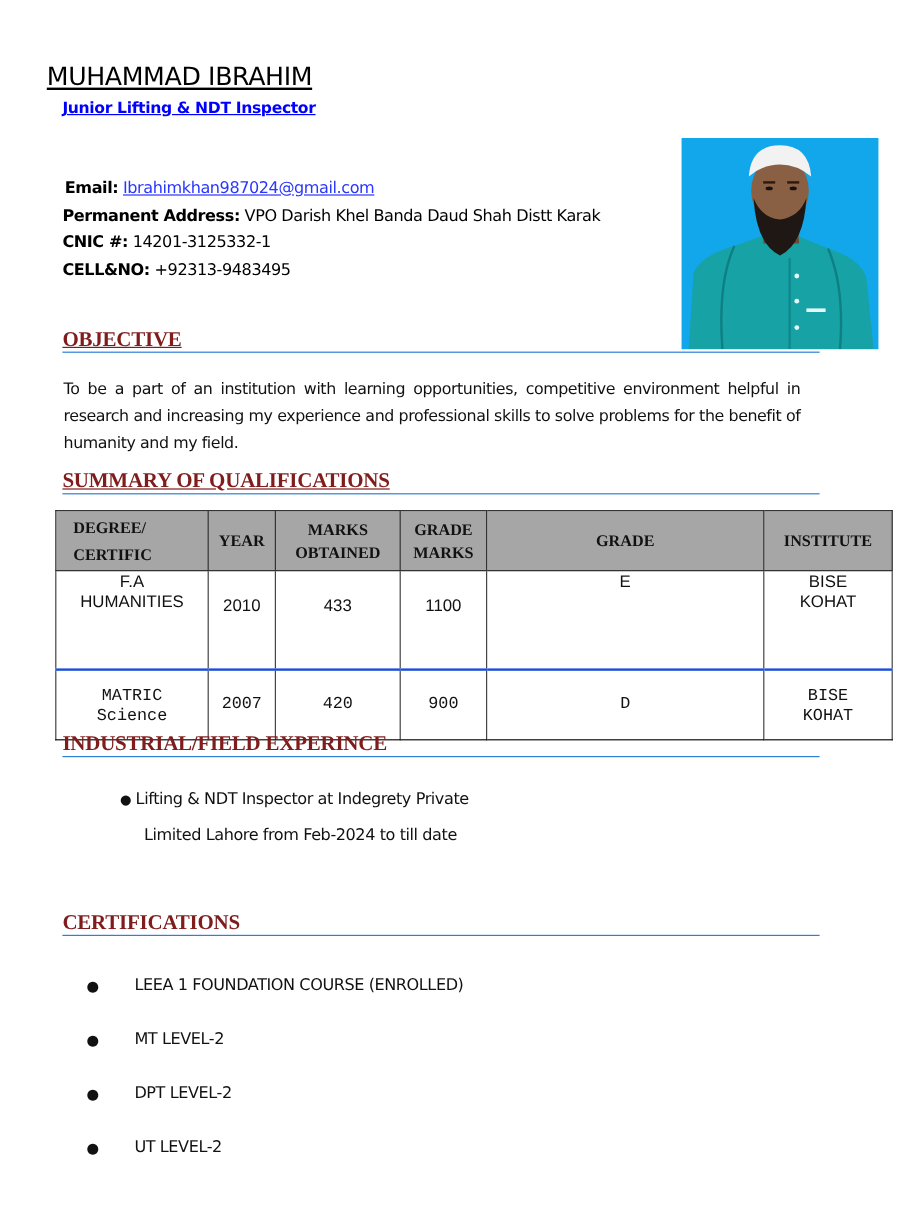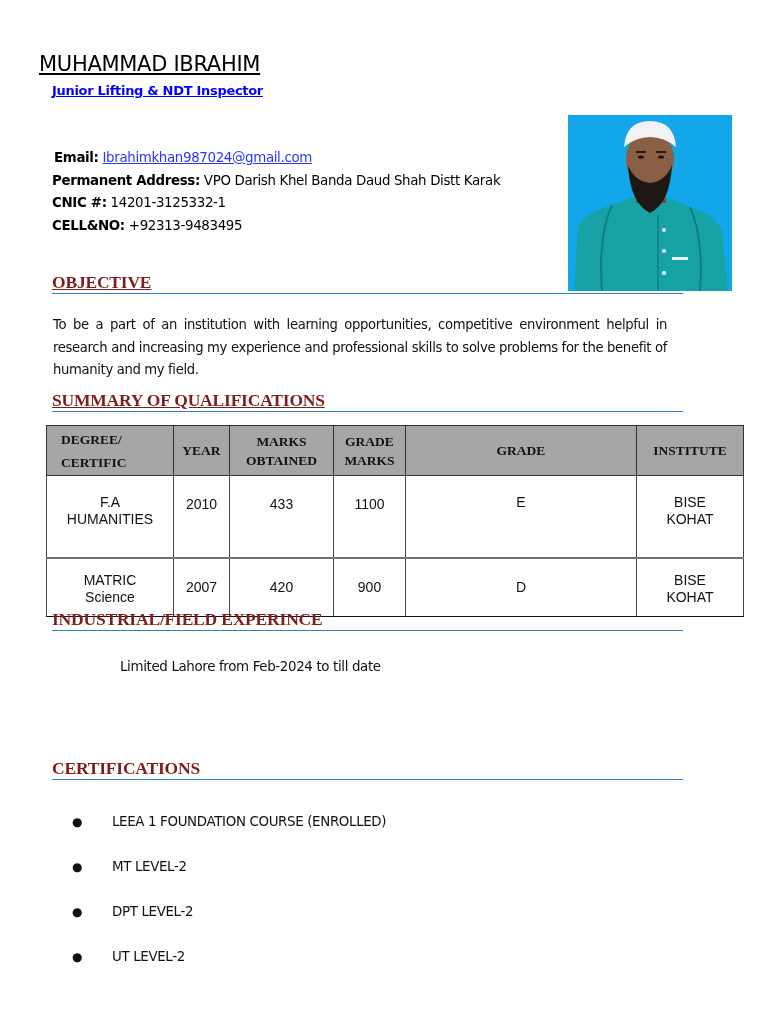--- a/index.html
+++ b/index.html
@@ -124,23 +124,23 @@
     }
     table.quals td {
       font-family: "Liberation Sans", sans-serif;
       font-size: 14px;
       color: #111;
       border: 1px solid #444;
       text-align: center;
       padding: 0;
       line-height: 17px;
     }
-    table.quals tr.r1 td { height: 61px; vertical-align: top; padding-top: 18px; }
+    table.quals tr.r1 td { height: 61px; vertical-align: top; }
     table.quals tr.r1 td.va { padding-top: 20px; }
-    table.quals tr.r2 td { height: 55px; vertical-align: middle; border-top: 2px solid #737373; }
+    table.quals tr.r2 td { height: 55px; vertical-align: middle; border-top: 2px solid #1d4ed8; font-family: Liberation Mono, monospace; }
     table.quals tr.r2 td.two { padding-top: 2px; }
     table.quals tr:last-child td { border-bottom: 1.5px solid #111; }
     .exp-list {
       position: absolute;
       left: 100px;
       top: 652px;
       font-family: "DejaVu Sans", sans-serif;
       font-size: 13.4px;
       letter-spacing: -0.35px;
       color: #111;
@@ -296,20 +296,23 @@
         <div>KOHAT</div>
       </td>
     </tr>
   </tbody>
 </table>
 
 <div class="section-head nounder" style="top:609px;">
   <span>INDUSTRIAL/FIELD EXPERINCE</span>
 </div>
 <div class="exp-list">
+  <div>
+    <span class="bullet">●</span><span>Lifting &amp; NDT Inspector at Indegrety Private</span>
+  </div>
   <div class="cont">Limited Lahore from Feb-2024 to till date</div>
 </div>
 
 <div class="section-head nounder" style="top:758px;">
   <span>CERTIFICATIONS</span>
 </div>
 <ul class="cert-list">
   <li>
     <span class="dot">●</span>
     <span>LEEA 1 FOUNDATION COURSE (ENROLLED)</span>

